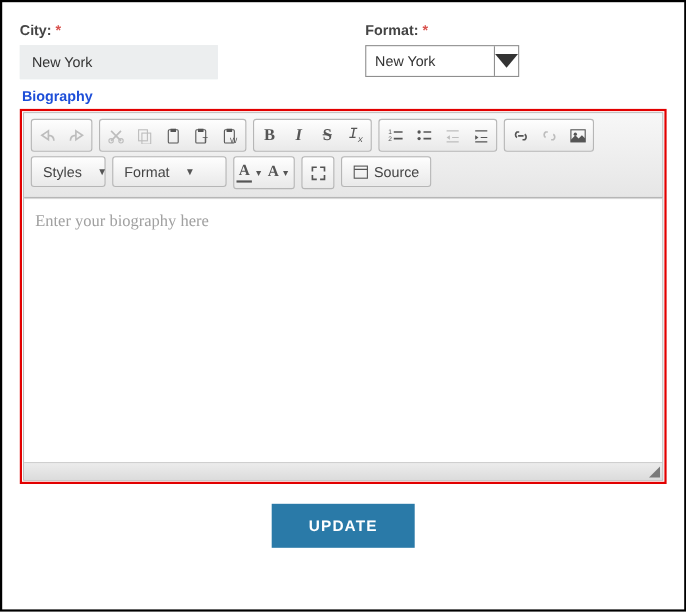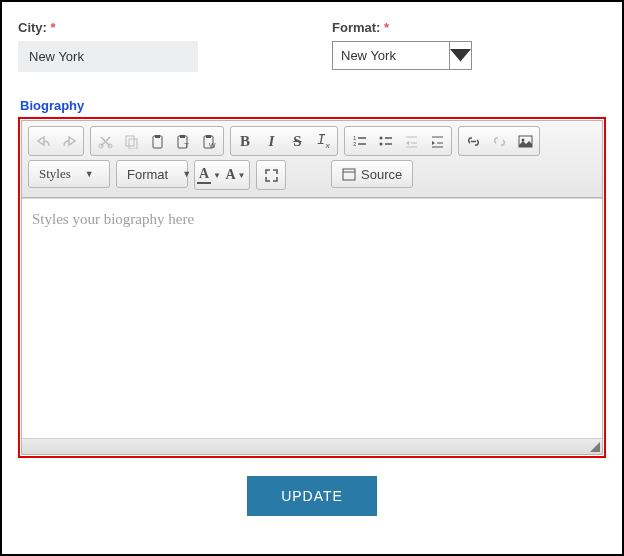--- a/index.html
+++ b/index.html
@@ -7,21 +7,21 @@
     font-family: Arial, Helvetica, sans-serif;
     font-size: 13px;
     color: #333;
     background: #fff;
     width: 624px;
     height: 556px;
     border: 2px solid #000;
     padding: 18px 16px 14px 16px;
     position: relative;
   }
-  .row { display: flex; gap: 40px; margin-bottom: 26px; }
+  .row { display: flex; gap: 40px; margin-bottom: 8px; }
   .col { flex: 1; }
   .label { font-weight: bold; color: #444; margin-bottom: 6px; display: block; }
   .req { color: #d9534f; }
   .text-input {
     background: #eceeef;
     border: 1px solid #eceeef;
     padding: 7px 10px;
     width: 180px;
     font-size: 13px;
     color: #333;
@@ -79,21 +79,21 @@
     font-size:13px; color:#444;
     gap:14px;
   }
   .dd .tri { font-size:9px; color:#555; }
   .sourcebtn {
     display:flex; align-items:center; gap:5px;
     border:1px solid #b6b6b6;
     background: linear-gradient(#fefefe,#e9e9e9);
     border-radius:3px;
     height:28px; padding:0 10px;
-    font-size:13px; color:#444;margin-left:39px;
+    font-size:13px; color:#444;
   }
   .colorbtn {
     display:flex; align-items:center;
     font-family: Georgia, serif;
     font-weight:bold;
   }
   .colorbtn .A { font-size:14px; }
   .colorbtn .tri { font-size:8px; margin-left:2px; color:#555; }
   .content {
     background:#fff;
@@ -121,21 +121,21 @@
     display:flex; justify-content:center;
     margin-top:18px;
   }
   .update-btn {
     background:#2a7aa8;
     color:#fff;
     border:none;
     padding:12px 34px;
     font-size:14px;
     letter-spacing:1px;
-    font-weight:normal;
+    font-weight:bold;
     cursor:pointer;
   }
   .underline { border-bottom:2px solid #555; width:14px; }
 </style>
 </head>
 <body>
 
 <div class="row">
   <div class="col">
     <label class="label">
@@ -277,25 +277,25 @@
               <svg>
                 <rect x="1" y="2" width="13" height="11" fill="none" stroke="#555"></rect>
                 <circle cx="5" cy="6" r="1.5" fill="#555"></circle>
                 <path d="M1 11 L5 7 L8 10 L11 7 L14 10 L14 13 L1 13 Z" fill="#555"></path>
               </svg>
             </div>
         </div>
       </div>
 
       <div class="tb-row">
-        <div class="dd" style="width:82px;font-family:Liberation Serif, serif;">
+        <div class="dd" style="width:68px;">
           <span>Styles</span>
           <span class="tri">▼</span>
         </div>
-        <div class="dd" style="width:72px;">
+        <div class="dd" style="width:104px;">
           <span>Format</span>
           <span class="tri">▼</span>
         </div>
         <div class="group">
           <div class="btn">
             <span class="colorbtn">
                 <span class="A underline" style="text-align:center;">A</span>
                 <span class="tri">▼</span>
               </span>
           </div>
@@ -317,21 +317,21 @@
           <svg width="14" height="14">
               <rect x="1" y="2" width="12" height="11" fill="none" stroke="#555"></rect>
               <line x1="1" y1="5" x2="13" y2="5" stroke="#555"></line>
             </svg>
           <span>Source</span>
         </div>
       </div>
 
     </div>
     <div class="content">
-      <span>Styles your biography here</span>
+      <span>Enter your biography here</span>
     </div>
     <div class="status"></div>
   </div>
 </div>
 
 <div class="footer">
   <button class="update-btn">UPDATE</button>
 </div>
 
 </body></html>

